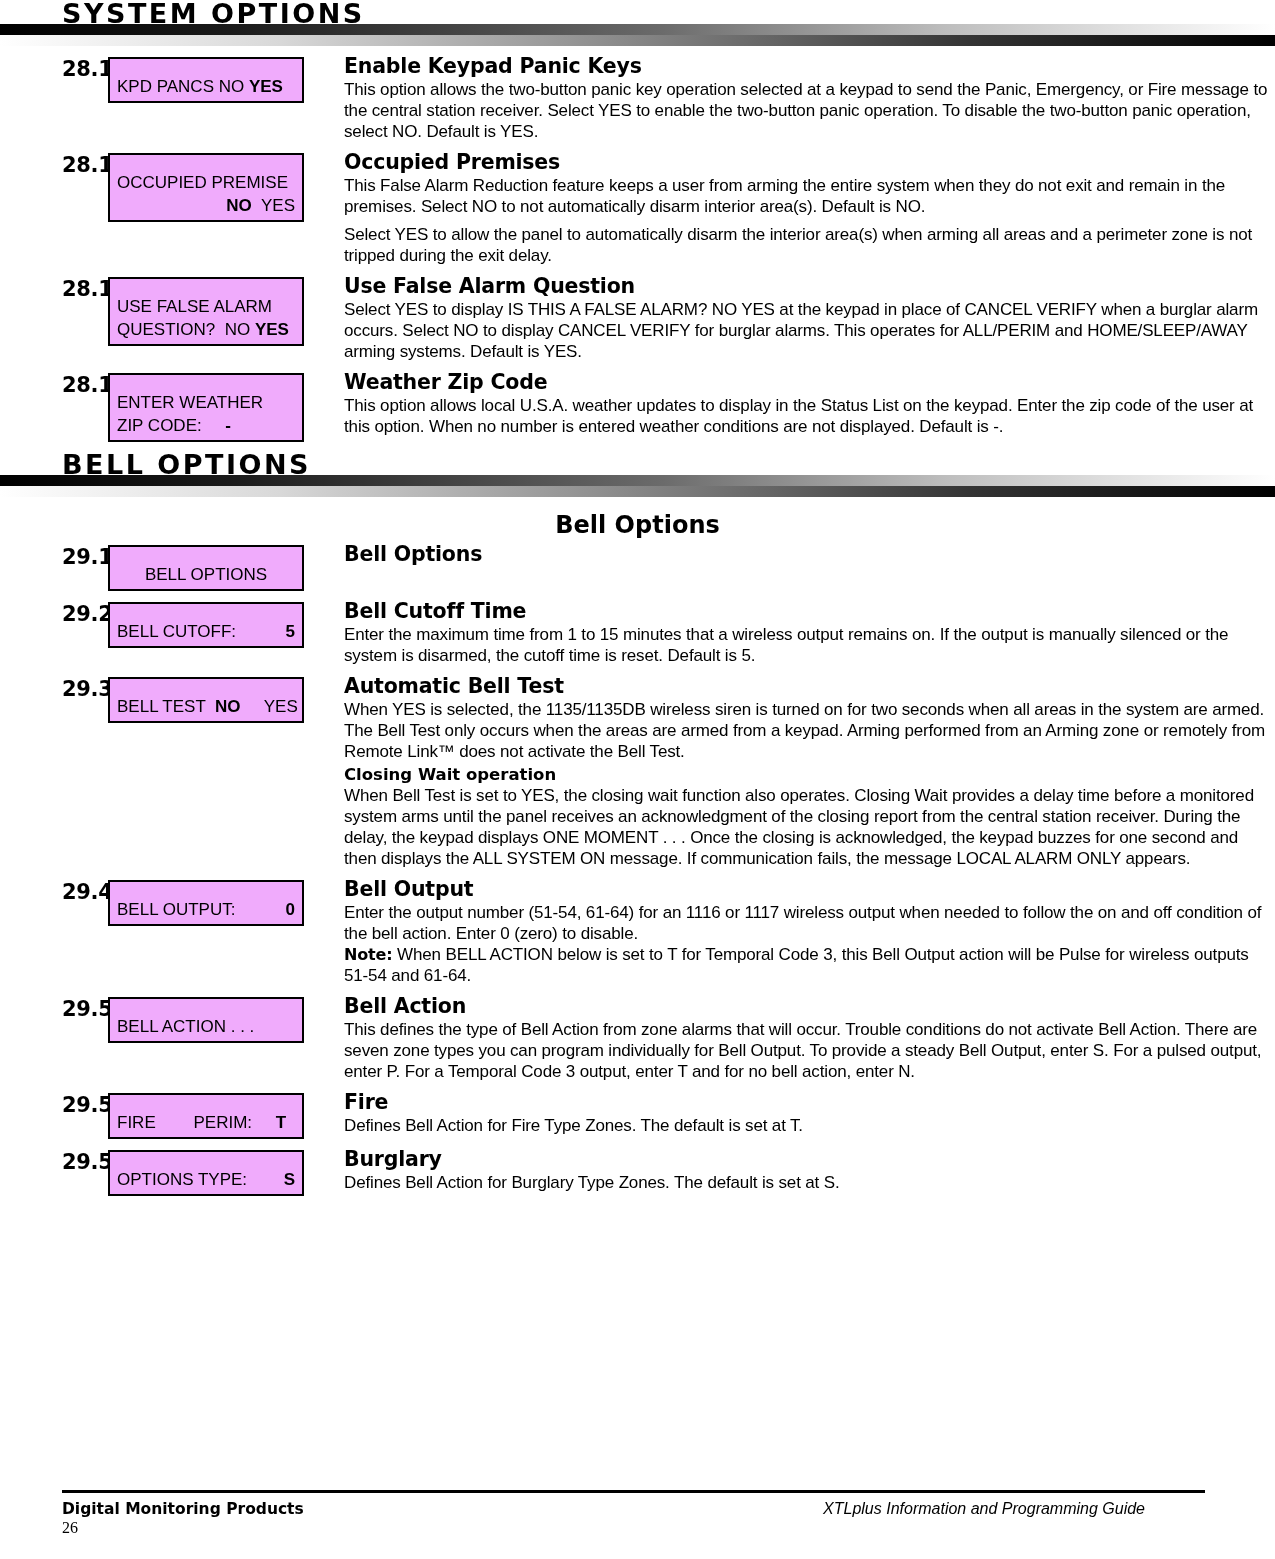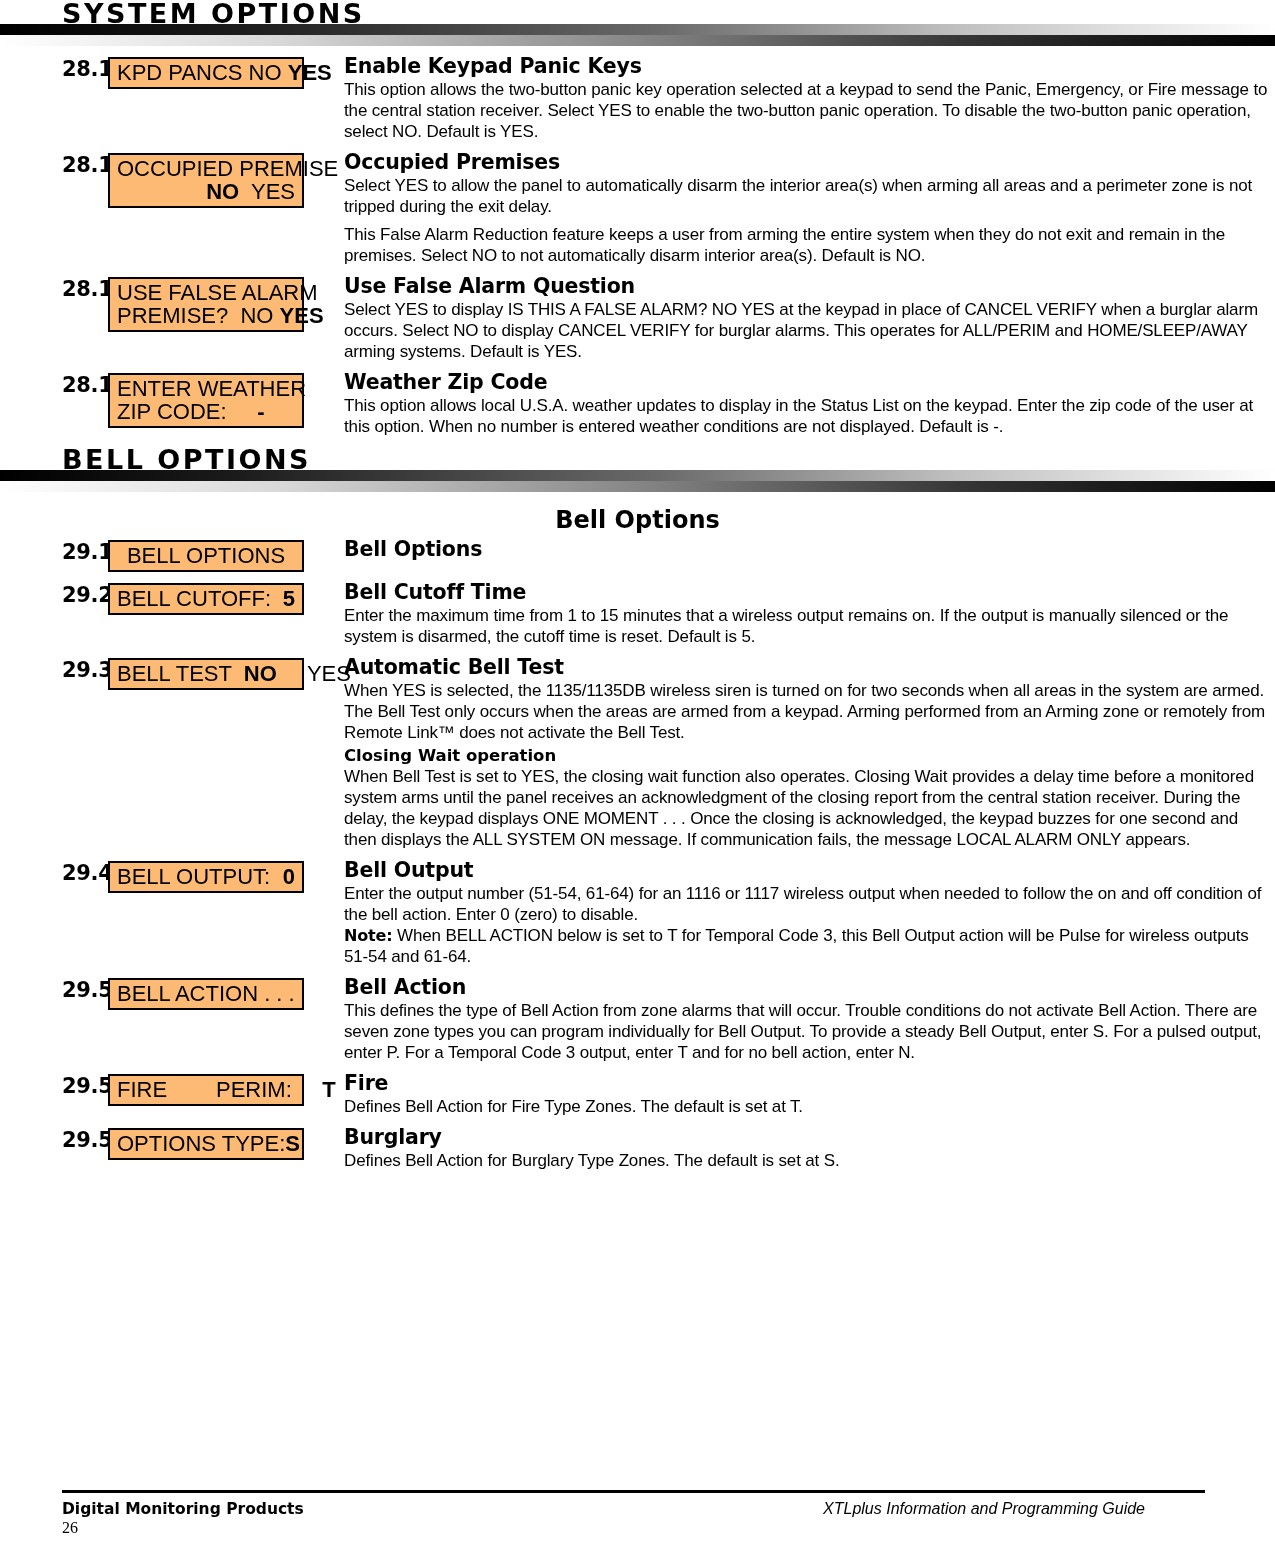--- a/index.html
+++ b/index.html
@@ -75,24 +75,24 @@
     padding-left: 14px;
     padding-right: 4px;
     padding-top: 0px;
   }
 
   
   .kpd {
     border: 2px solid #000;
     box-sizing: border-box;
     font-family: "Liberation Sans", sans-serif;
-    font-size: 22px;
+    font-size: 17px;
     line-height: 23px;
-    padding: 2px 7px 3px 7px;
-    background: #fdba74;
+    padding: 16px 7px 3px 7px;
+    background: #f0abfc;
     width: 196px;
   }
   .kpd .line {
     display: flex;
     white-space: pre;
   }
   .kpd .line.right { justify-content: flex-end; }
   .kpd .line.center { justify-content: center; }
   .kpd .line.between { justify-content: space-between; }
   .kpd .sel { font-weight: bold; }
@@ -197,31 +197,31 @@
     <div class="row">
       <div class="num">28.17</div>
       <div class="kpd-col">
         <div class="kpd">
           <div class="line "><span>OCCUPIED PREMISE</span></div>
           <div class="line right"><span class="sel">NO</span><span>  YES</span></div>
         </div>
       </div>
       <div class="body-col">
         <h3 class="opt-title">Occupied Premises</h3>
+        <p class="opt-text">This False Alarm Reduction feature keeps a user from arming the entire system when they do not exit and remain in the premises. Select NO to not automatically disarm interior area(s). Default is NO.</p>
         <p class="opt-text">Select YES to allow the panel to automatically disarm the interior area(s) when arming all areas and a perimeter zone is not tripped during the exit delay.</p>
-        <p class="opt-text">This False Alarm Reduction feature keeps a user from arming the entire system when they do not exit and remain in the premises. Select NO to not automatically disarm interior area(s). Default is NO.</p>
       </div>
     </div>
     <div style="height: 9px;"></div>
     <div class="row">
       <div class="num">28.18</div>
       <div class="kpd-col">
         <div class="kpd">
           <div class="line "><span>USE FALSE ALARM</span></div>
-          <div class="line "><span>PREMISE?  NO </span><span class="sel">YES</span></div>
+          <div class="line "><span>QUESTION?  NO </span><span class="sel">YES</span></div>
         </div>
       </div>
       <div class="body-col">
         <h3 class="opt-title">Use False Alarm Question</h3>
         <p class="opt-text">Select YES to display IS THIS A FALSE ALARM?  NO YES at the keypad in place of CANCEL  VERIFY when a burglar alarm occurs. Select NO to display CANCEL VERIFY for burglar alarms. This operates for ALL/PERIM and HOME/SLEEP/AWAY arming systems. Default is YES.</p>
       </div>
     </div>
     <div style="height: 9px;"></div>
     <div class="row">
       <div class="num">28.19</div>

